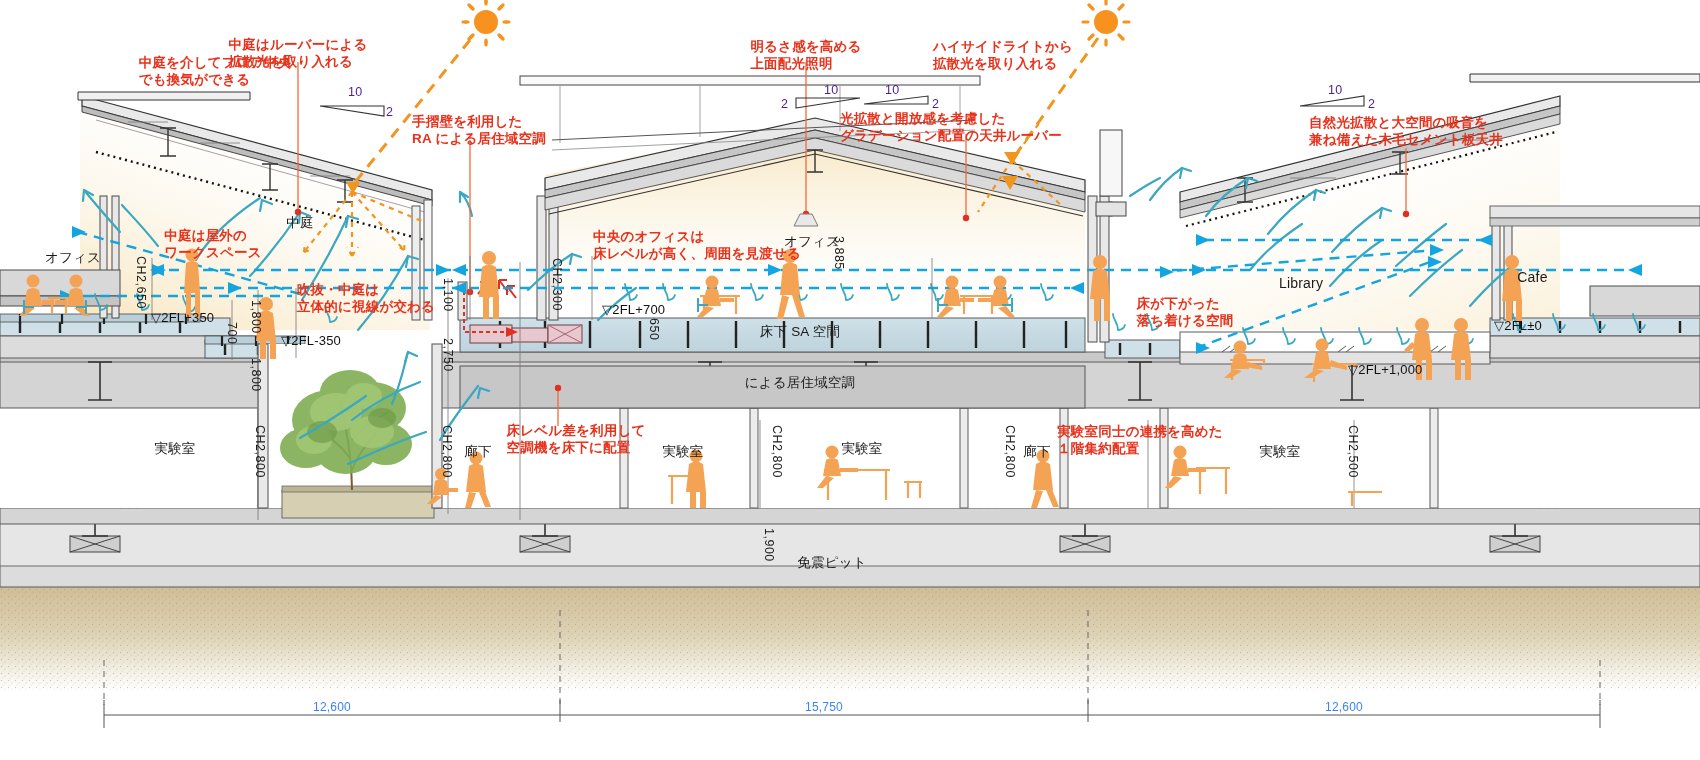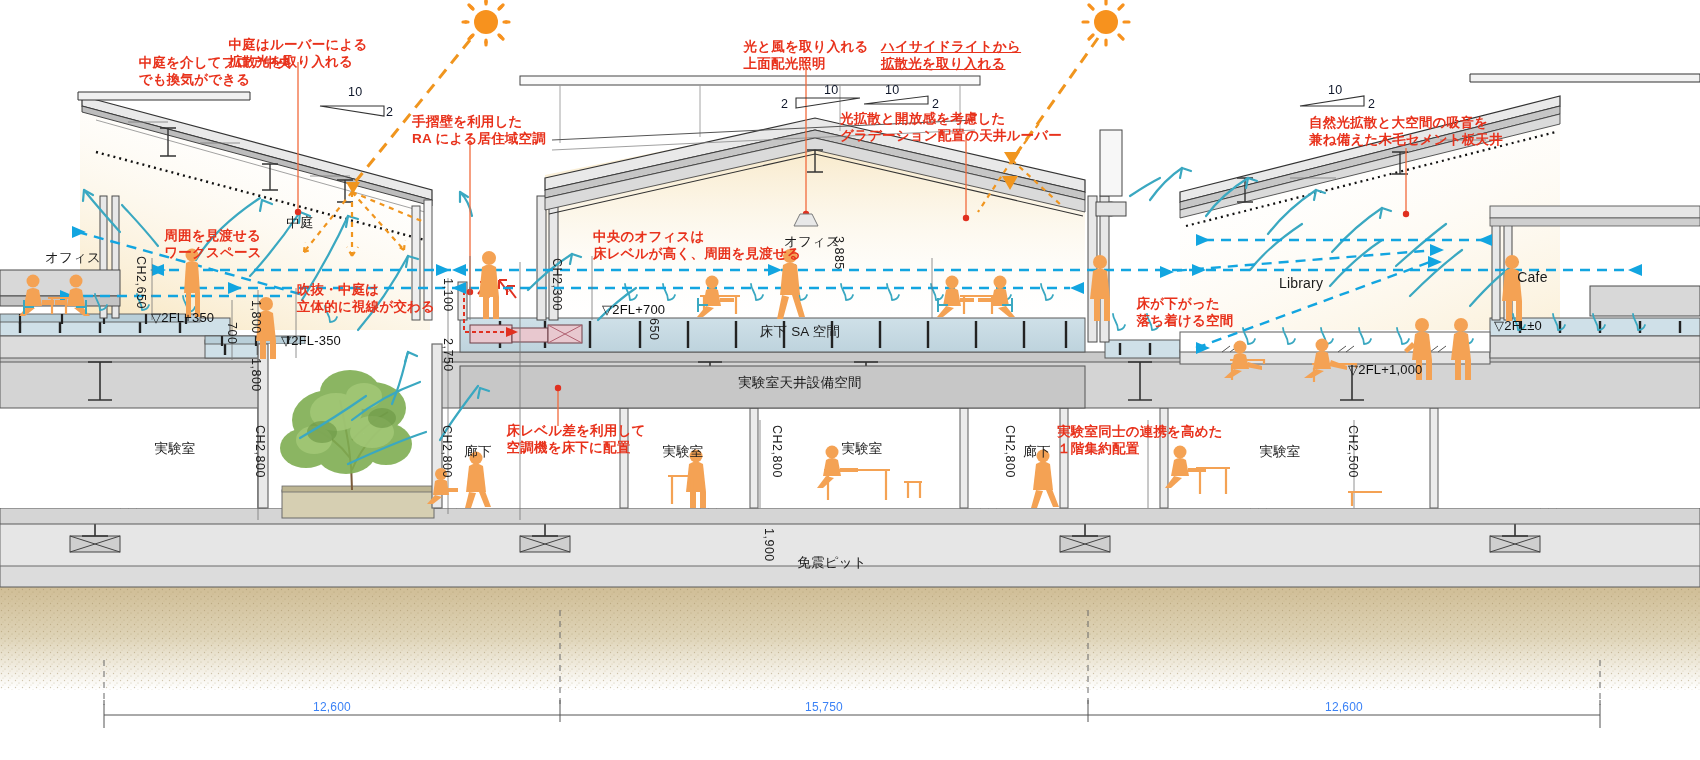--- a/index.html
+++ b/index.html
@@ -42,21 +42,21 @@
   }
   .dimtxt.vert {
     writing-mode: vertical-rl;
     text-orientation: mixed;
     letter-spacing: 0.5px;
   }
   .lvl {            
     color: #111;
     font-size: 13px;
   }
-  .slopenum { color:#0f172a; font-size: 12.5px; }
+  .slopenum { color:#4c1d95; font-size: 12.5px; }
   .btmdim { color:#3b82f6; font-size: 12px; }
   .ctr { transform: translateX(-50%); }
 </style>
 </head>
 <body>
 
 <div id="stage">
 
   <svg class="layer" viewBox="0 0 1700 760">
     <defs>
@@ -716,37 +716,37 @@
   </div>
   <div class="lbl anno ctr" style="left:298px; top:36px;">
     <div>中庭はルーバーによる</div>
       <div>拡散光を取り入れる</div>
   </div>
   <div class="lbl anno ctr" style="left:479px; top:113px;">
     <div>手摺壁を利用した</div>
       <div>RA による居住域空調</div>
   </div>
   <div class="lbl anno ctr" style="left:806px; top:38px;">
-    <div>光と風を取り入れる</div>
+    <div>明るさ感を高める</div>
       <div>上面配光照明</div>
   </div>
-  <div class="lbl anno ctr" style="left:951px; top:38px;text-decoration:underline;">
+  <div class="lbl anno ctr" style="left:1003px; top:38px;">
     <div>ハイサイドライトから</div>
       <div>拡散光を取り入れる</div>
   </div>
   <div class="lbl anno ctr" style="left:1406px; top:114px;">
     <div>自然光拡散と大空間の吸音を</div>
       <div>兼ね備えた木毛セメント板天井</div>
   </div>
   <div class="lbl anno ctr" style="left:951px; top:110px;">
     <div>光拡散と開放感を考慮した</div>
       <div>グラデーション配置の天井ルーバー</div>
   </div>
   <div class="lbl anno ctr" style="left:213px; top:227px;">
-    <div>周囲を見渡せる</div>
+    <div>中庭は屋外の</div>
       <div>ワークスペース</div>
   </div>
   <div class="lbl anno ctr" style="left:697px; top:228px;">
     <div>中央のオフィスは</div>
       <div>床レベルが高く、周囲を見渡せる</div>
   </div>
   <div class="lbl anno ctr" style="left:366px; top:281px;">
     <div>吹抜・中庭は</div>
       <div>立体的に視線が交わる</div>
   </div>
@@ -762,21 +762,21 @@
     <div>実験室同士の連携を高めた</div>
       <div>１階集約配置</div>
   </div>
 
   <div class="lbl roomlbl ctr" style="left:73px; top:249px;">オフィス</div>
   <div class="lbl roomlbl ctr" style="left:300px; top:214px;">中庭</div>
   <div class="lbl roomlbl ctr" style="left:812px; top:233px;">オフィス</div>
   <div class="lbl roomlbl en ctr" style="left:1301px; top:275px;">Library</div>
   <div class="lbl roomlbl en ctr" style="left:1518px; top:269px;padding-left:29px;">Cafe</div>
   <div class="lbl roomlbl ctr" style="left:800px; top:323px;">床下 SA 空間</div>
-  <div class="lbl roomlbl ctr" style="left:800px; top:374px;">実験室天井設備空間</div>
+  <div class="lbl roomlbl ctr" style="left:800px; top:374px;">による居住域空調</div>
   <div class="lbl roomlbl ctr" style="left:175px; top:440px;">実験室</div>
   <div class="lbl roomlbl ctr" style="left:478px; top:443px;">廊下</div>
   <div class="lbl roomlbl ctr" style="left:683px; top:443px;">実験室</div>
   <div class="lbl roomlbl ctr" style="left:862px; top:440px;">実験室</div>
   <div class="lbl roomlbl ctr" style="left:1037px; top:443px;">廊下</div>
   <div class="lbl roomlbl ctr" style="left:1280px; top:443px;">実験室</div>
   <div class="lbl roomlbl ctr" style="left:832px; top:554px;">免震ピット</div>
 
   <div class="lbl dimtxt vert" style="left:133px; top:256px;">CH2,650</div>
   <div class="lbl dimtxt vert" style="left:224px; top:322px;">700</div>

